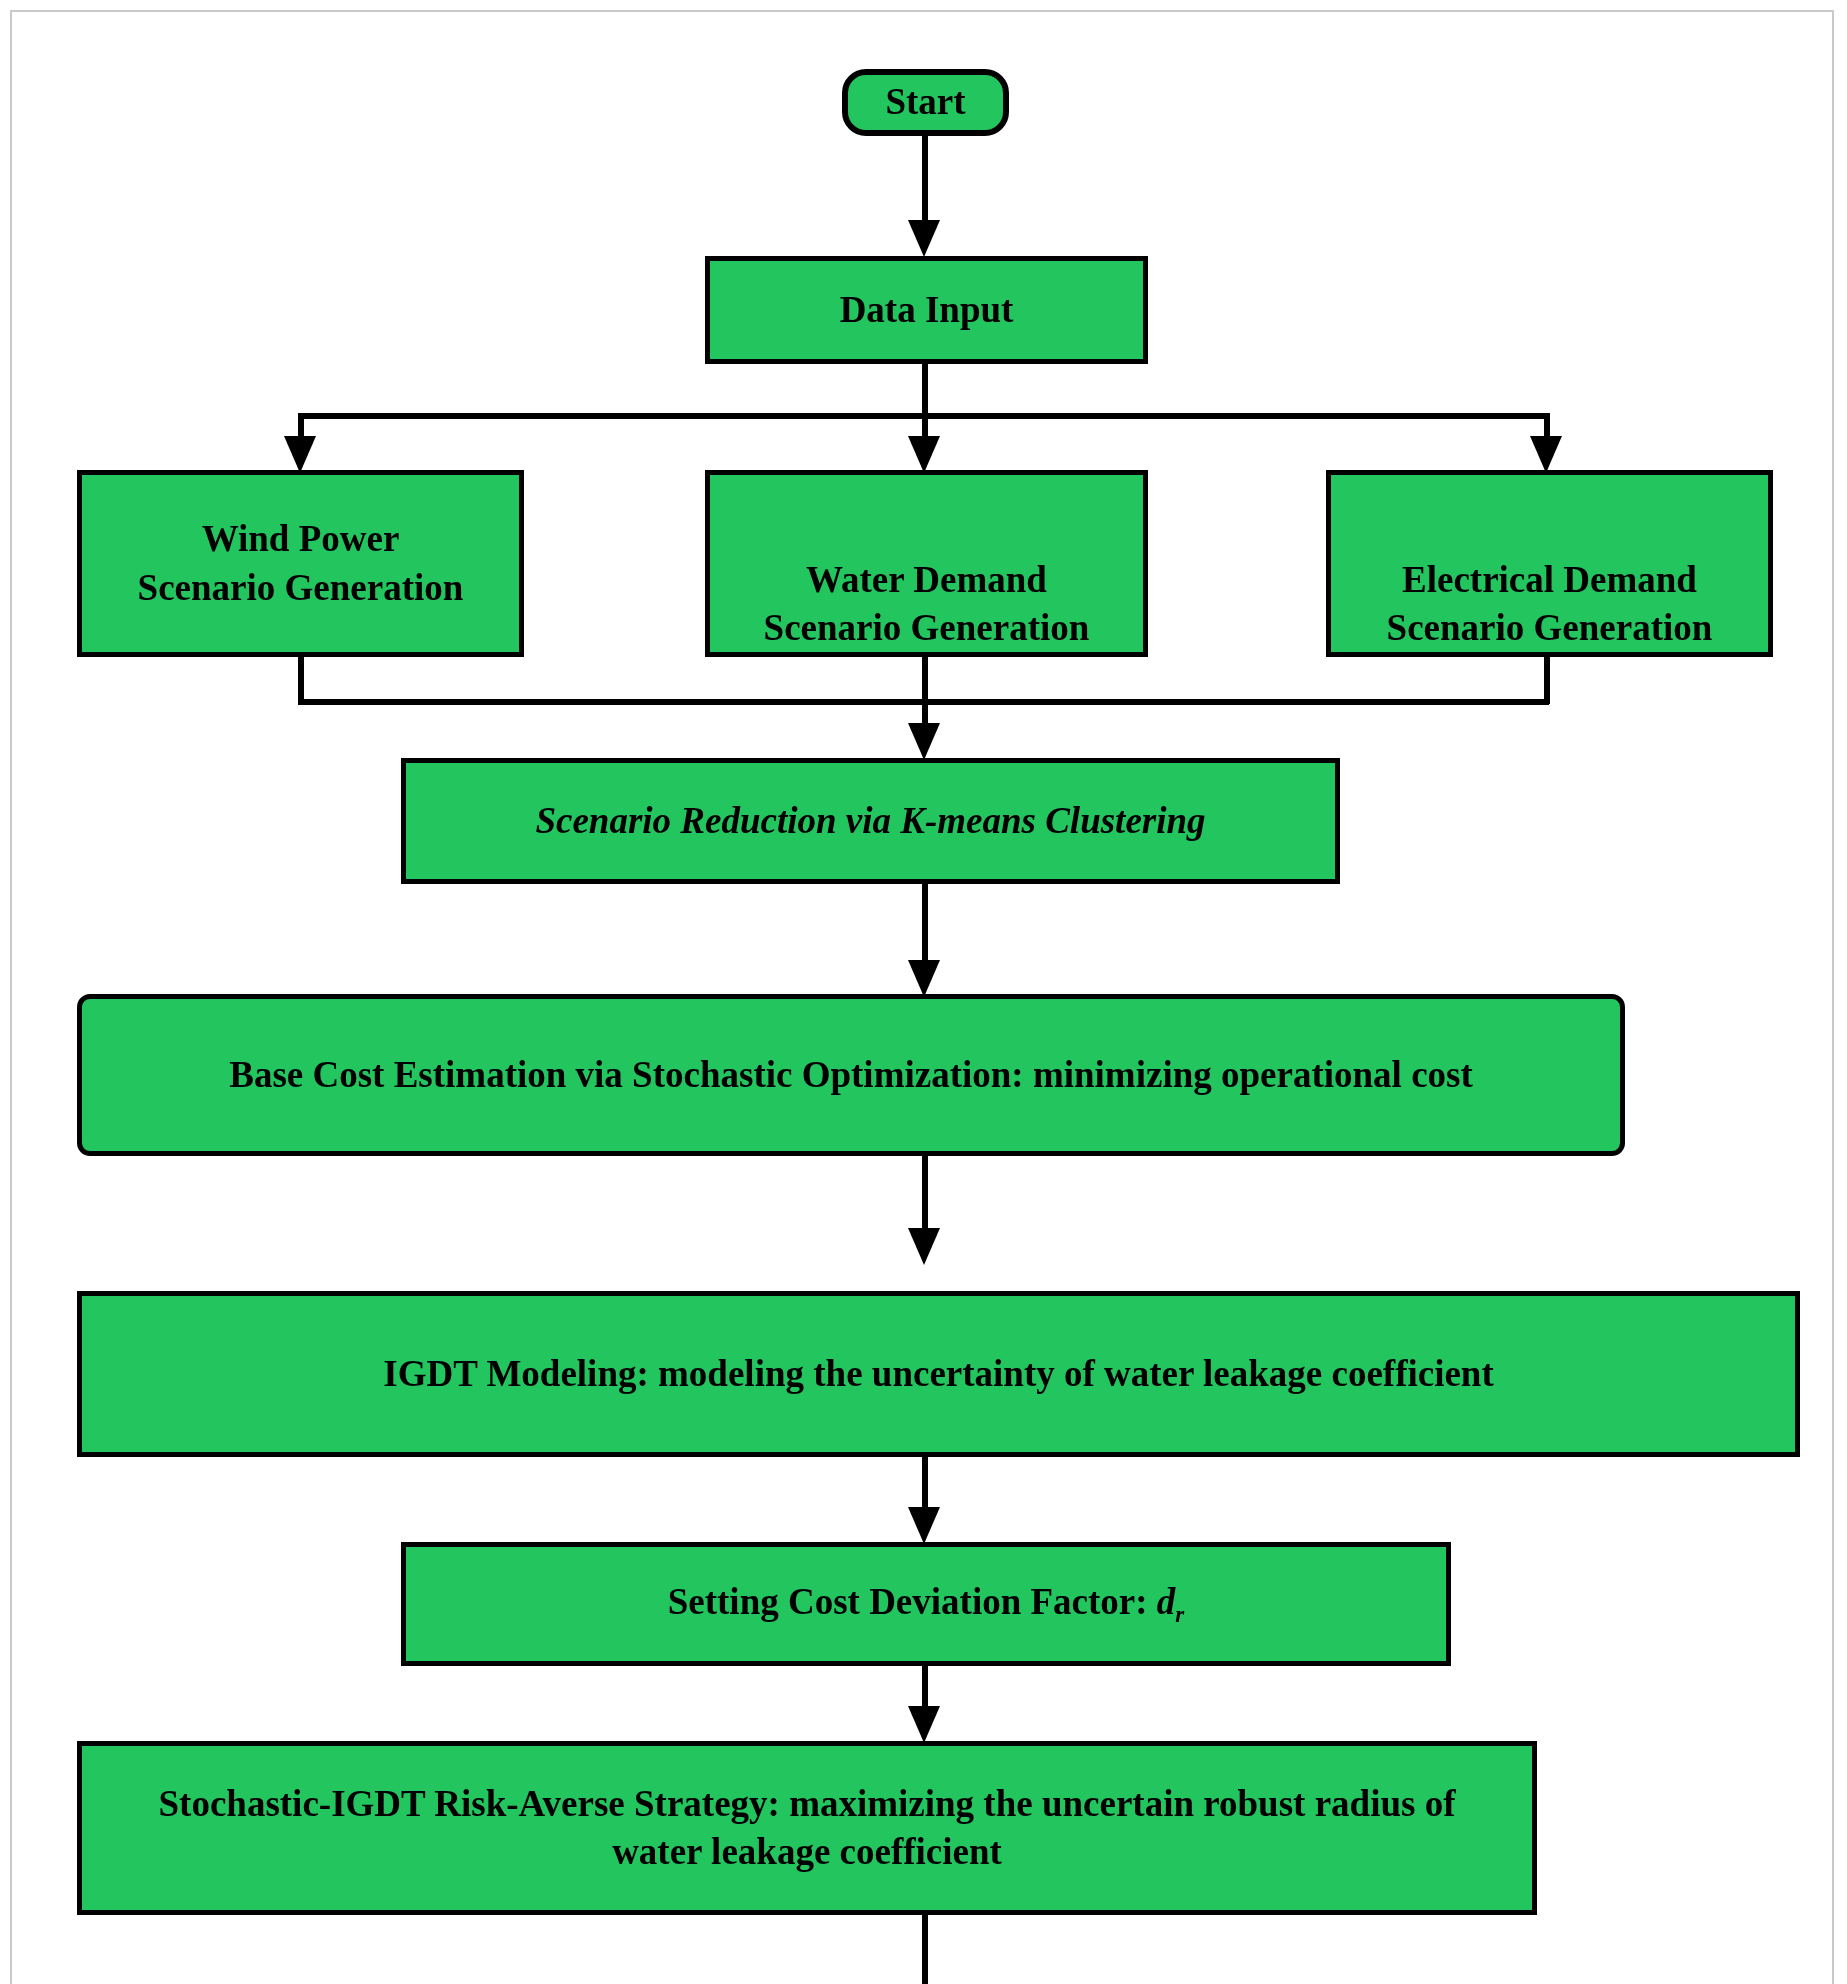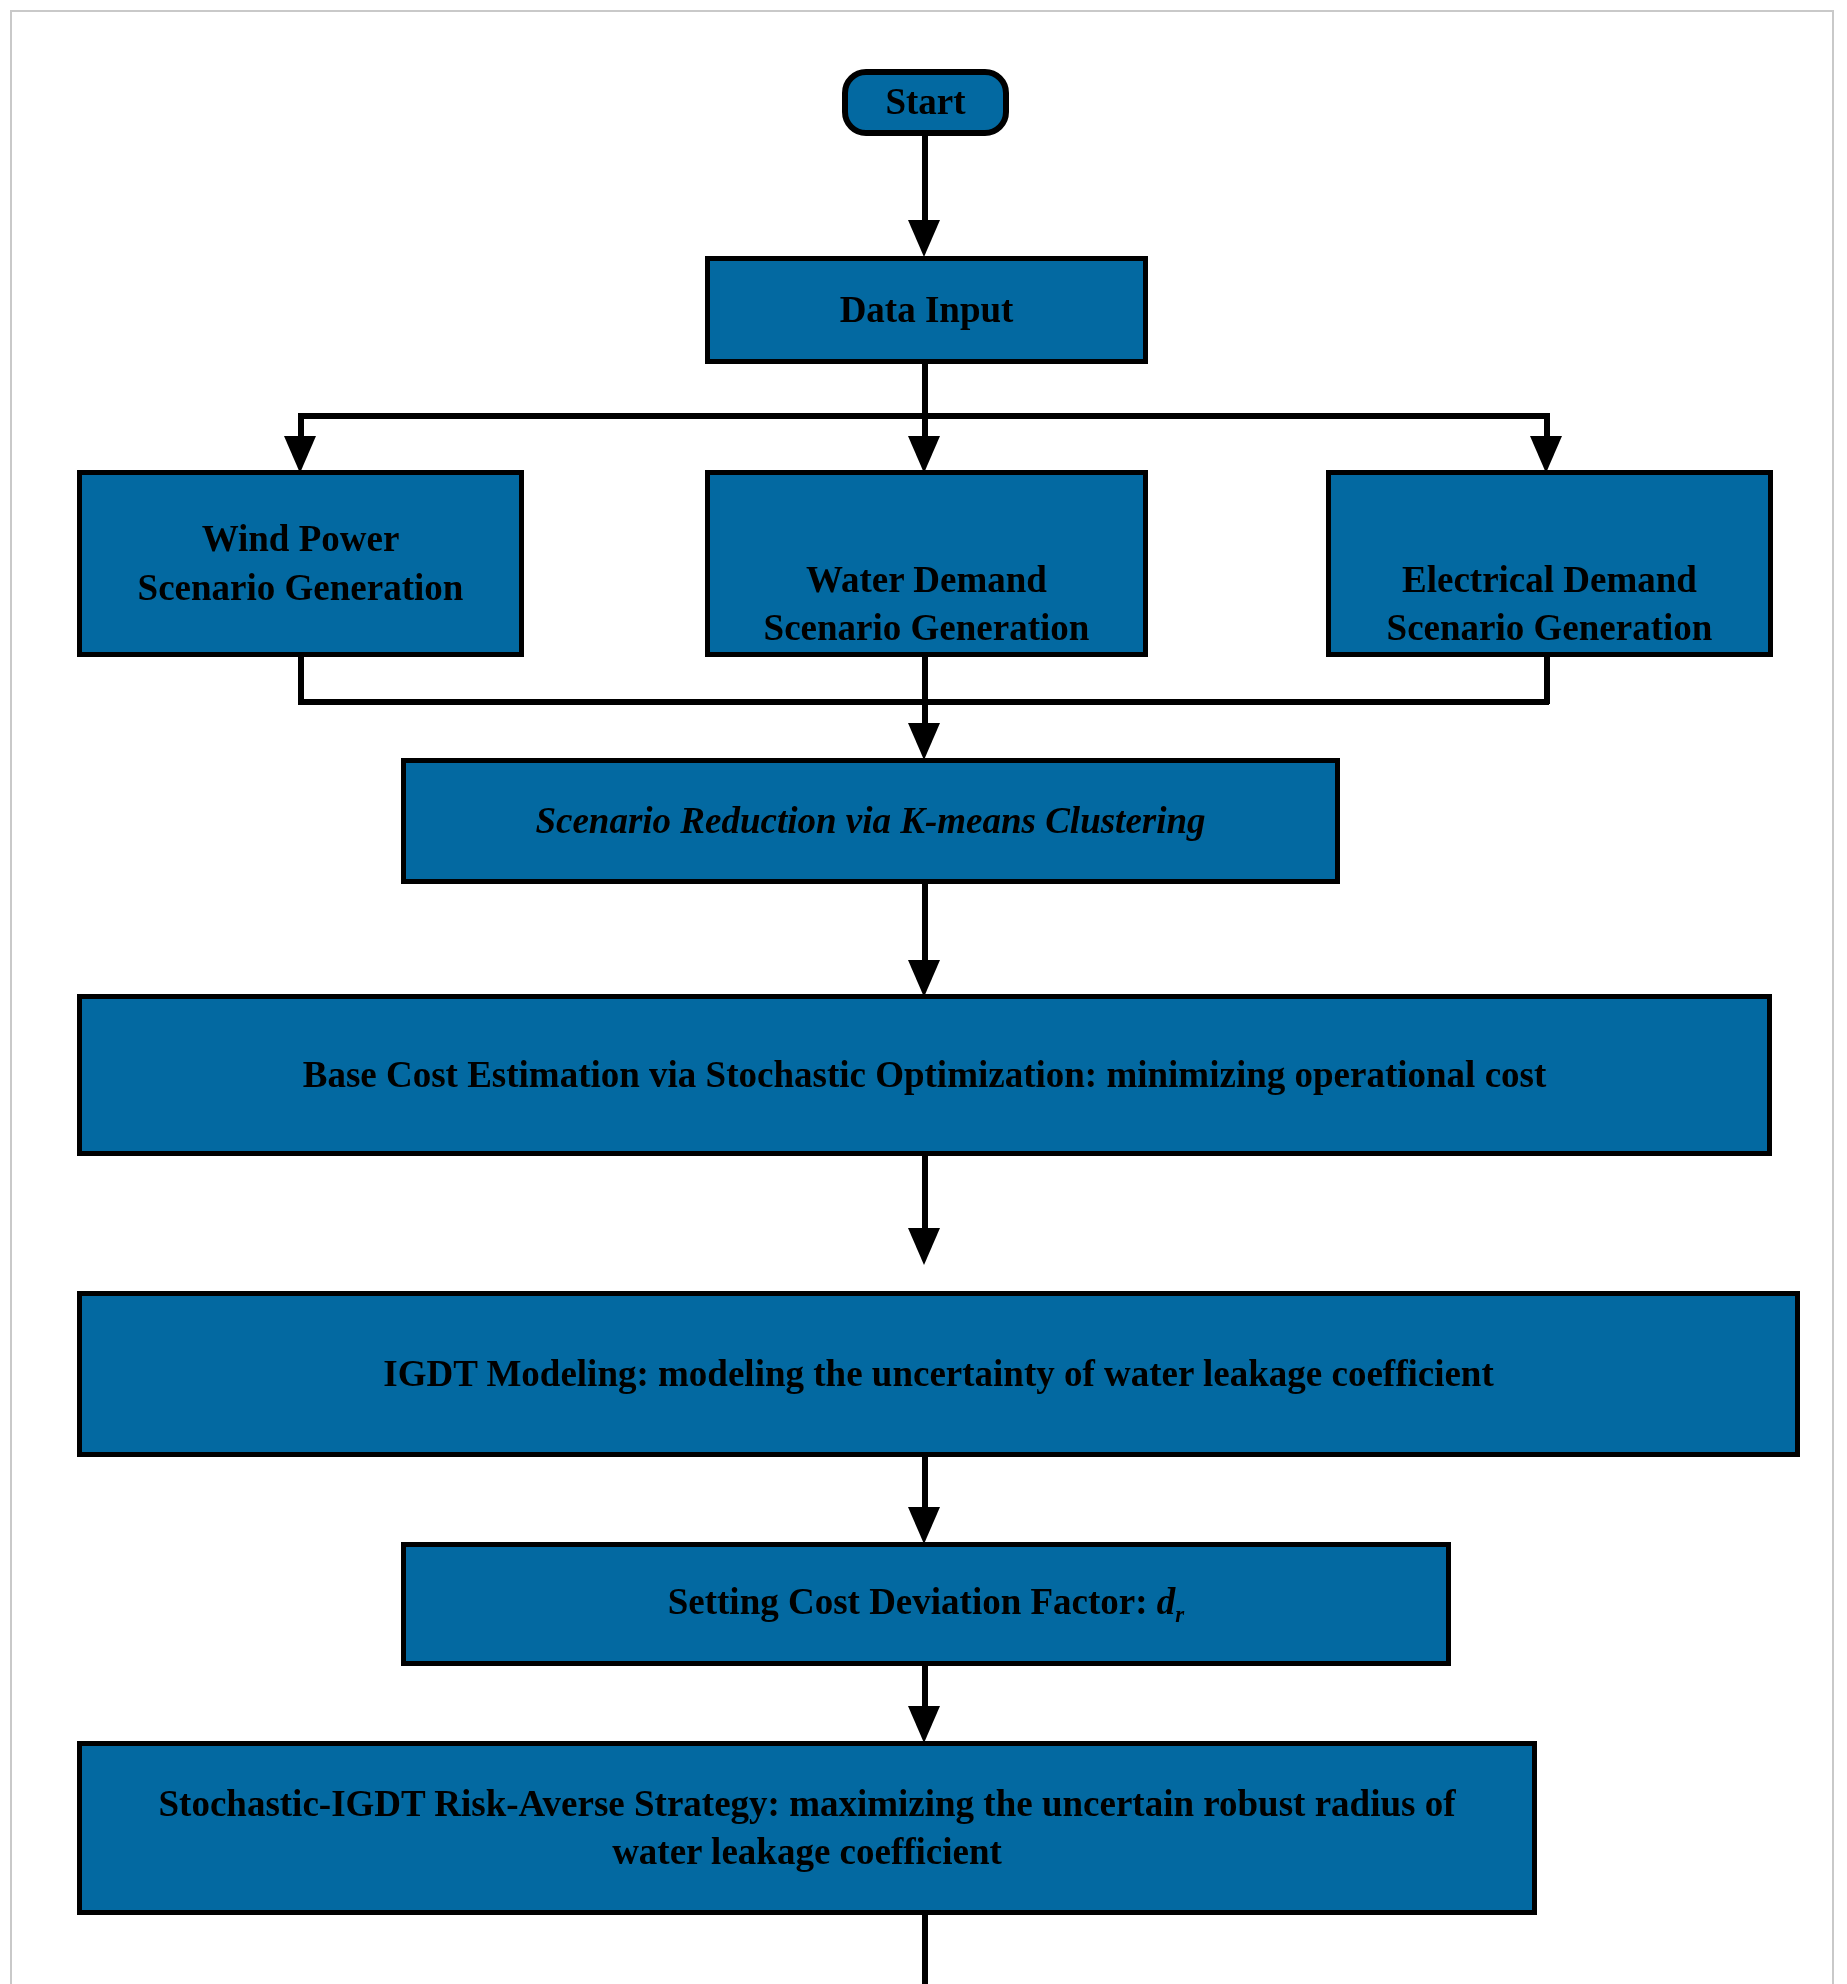--- a/index.html
+++ b/index.html
@@ -37,21 +37,21 @@
     left: 0;
     top: 0;
     width: 1848px;
     height: 2181px;
   }
 
   
   .node {
     position: absolute;
     box-sizing: border-box;
-    background: #0369a1;
+    background: #22c55e;
     border: 5.6px solid #000000;
     display: flex;
     align-items: center;
     justify-content: center;
     text-align: center;
     color: #000000;
     font-weight: bold;
     line-height: 1.30;
     padding: 0 14.3px;
   }
@@ -64,21 +64,21 @@
     border-width: 6.4px;
   }
 
   
   #node-start        { left:842px; top:69px;  width:167px;  height:67px; font-size:37px; }
   #node-data-input   { left:705px; top:256px;  width:443px; height:108px; font-size:37px; }
   #node-wind         { left:77px;  top:470px; width:447px; height:187px; font-size:37px; }
   #node-water        { left:705px; top:470px; width:443px; height:187px; font-size:37px;align-items:flex-end; }
   #node-electrical   { left:1326px; top:470px; width:447px; height:187px; font-size:37px;align-items:flex-end; }
   #node-kmeans       { left:401px; top:758px; width:939px; height:126px; font-size:37px;font-style:italic; }
-  #node-basecost     { left:77px;  top:994px; width:1695px; height:162px; font-size:37px; }
+  #node-basecost     { left:77px;  top:994px; width:1548px; height:162px; font-size:37px;border-radius:13px; }
   #node-igdt         { left:77px;  top:1262px; width:1723px; height:166px; font-size:37px;margin-top:29px; }
   #node-deviation    { left:401px; top:1542px; width:1050px; height:124px; font-size:37px; }
   #node-strategy     { left:77px;  top:1741px; width:1460px; height:174px; font-size:37px; }
 
   
   .vline, .hline {
     position: absolute;
     background: #000000;
   }
   .vline { width: 5.6px; }

